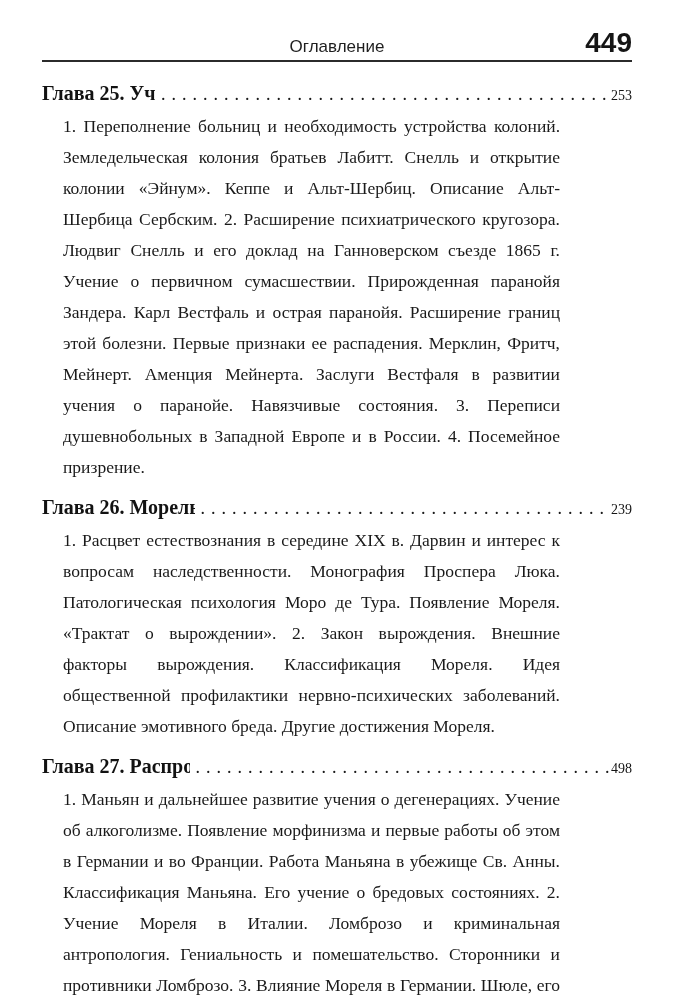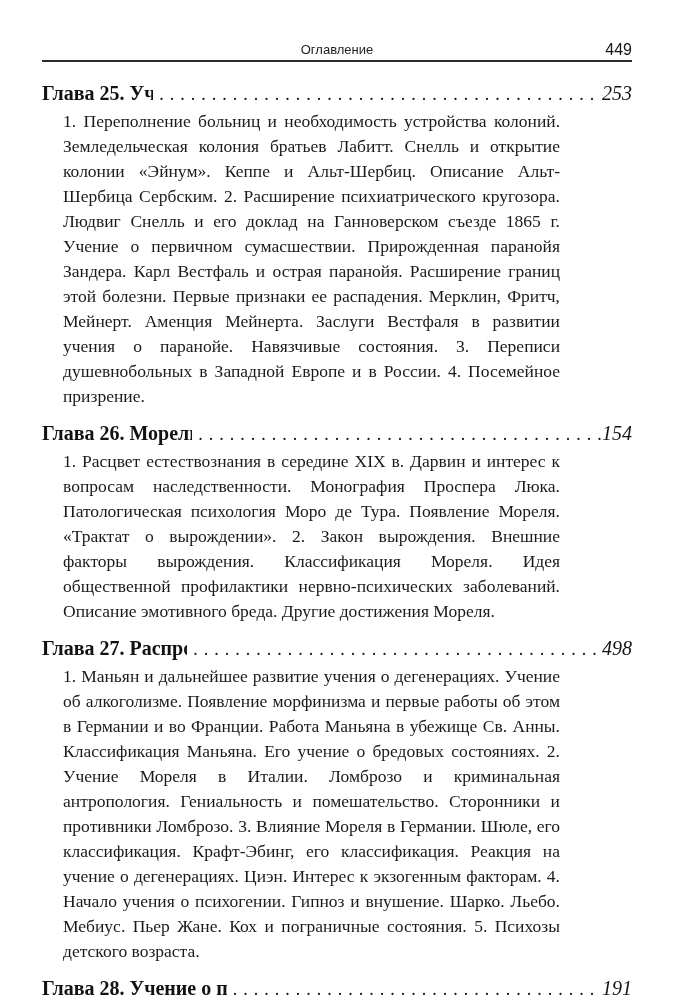--- a/index.html
+++ b/index.html
@@ -17,29 +17,29 @@
   .running-head {
     position: relative;
     height: 26px;
     border-bottom: 2px solid #2b2b2b;
   }
   .rh-title {
     position: absolute;
     left: 0; right: 0; bottom: 3px;
     text-align: center;
     font-family: "Liberation Sans", "DejaVu Sans", sans-serif;
-    font-size: 13px;
+    font-size: 17px;
     color: #1f1f1f;
   }
   .rh-num {
     position: absolute;
     right: 0; bottom: 1px;
     font-family: "Liberation Sans", "DejaVu Sans", sans-serif;
-    font-size: 16px;
-    font-weight: 400;
+    font-size: 28px;
+    font-weight: 700;
     color: #151515;
   }
   
   .toc-entry { margin-top: 12px; }
   .toc-entry.first { margin-top: 19px; }
   .heading-line {
     display: flex;
     align-items: baseline;
     font-family: "Liberation Serif", "DejaVu Serif", serif;
     font-weight: bold;
@@ -58,30 +58,29 @@
     letter-spacing: 6px;
     margin: 0 1px 0 6px;
     color: #1a1a1a;
   }
   .dot-leader::after {
     content: "..................................................................................................";
   }
   .chapter-num {
     flex: 0 0 auto;
     font-weight: normal;
-    font-size: 20px;
+    font-size: 14px;
     color: #141414;
-    font-style: italic;
   }
   .chapter-desc {
     margin: 3px 72px 0 21px;
     text-align: justify;
     font-family: "Liberation Serif", "DejaVu Serif", serif;
     font-size: 17.5px;
-    line-height: 25px;
+    line-height: 31px;
     color: #1a1a1a;
   }
 </style>
 </head>
 <body>
 
 <div class="page">
 
   <div class="running-head">
     <div class="rh-title">Оглавление</div>
@@ -94,21 +93,21 @@
       <span class="dot-leader"></span>
       <span class="chapter-num">253</span>
     </div>
     <p class="chapter-desc">1. Переполнение больниц и необходимость устройства колоний. Земледельческая колония братьев Лабитт. Снелль и открытие колонии «Эйнум». Кеппе и Альт-Шербиц. Описание Альт-Шербица Сербским. 2. Расширение психиатрического кругозора. Людвиг Снелль и его доклад на Ганноверском съезде 1865 г. Учение о первичном сумасшествии. Прирожденная паранойя Зандера. Карл Вестфаль и острая паранойя. Расширение границ этой болезни. Первые признаки ее распадения. Мерклин, Фритч, Мейнерт. Аменция Мейнерта. Заслуги Вестфаля в развитии учения о паранойе. Навязчивые состояния. 3. Переписи душевнобольных в Западной Европе и в России. 4. Посемейное призрение.</p>
   </div>
 
   <div class="toc-entry">
     <div class="heading-line">
       <span class="chapter-title">Глава 26. Морель и учение о дегенерациях</span>
       <span class="dot-leader"></span>
-      <span class="chapter-num">154</span>
+      <span class="chapter-num">239</span>
     </div>
     <p class="chapter-desc">1. Расцвет естествознания в середине XIX в. Дарвин и интерес к вопросам наследственности. Монография Проспера Люка. Патологическая психология Моро де Тура. Появление Мореля. «Трактат о вырождении». 2. Закон вырождения. Внешние факторы вырождения. Классификация Мореля. Идея общественной профилактики нервно-психических заболеваний. Описание эмотивного бреда. Другие достижения Мореля.</p>
   </div>
 
   <div class="toc-entry">
     <div class="heading-line">
       <span class="chapter-title">Глава 27. Распространение идей Мореля</span>
       <span class="dot-leader"></span>
       <span class="chapter-num">498</span>
     </div>

